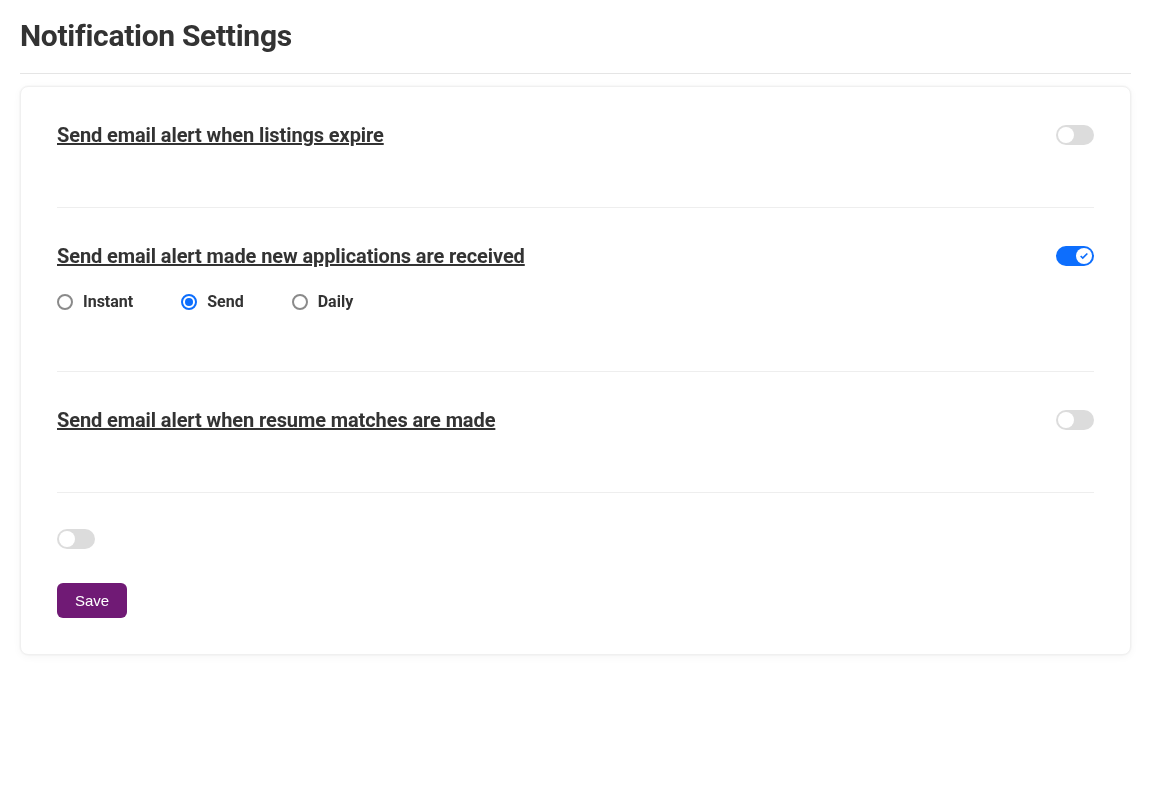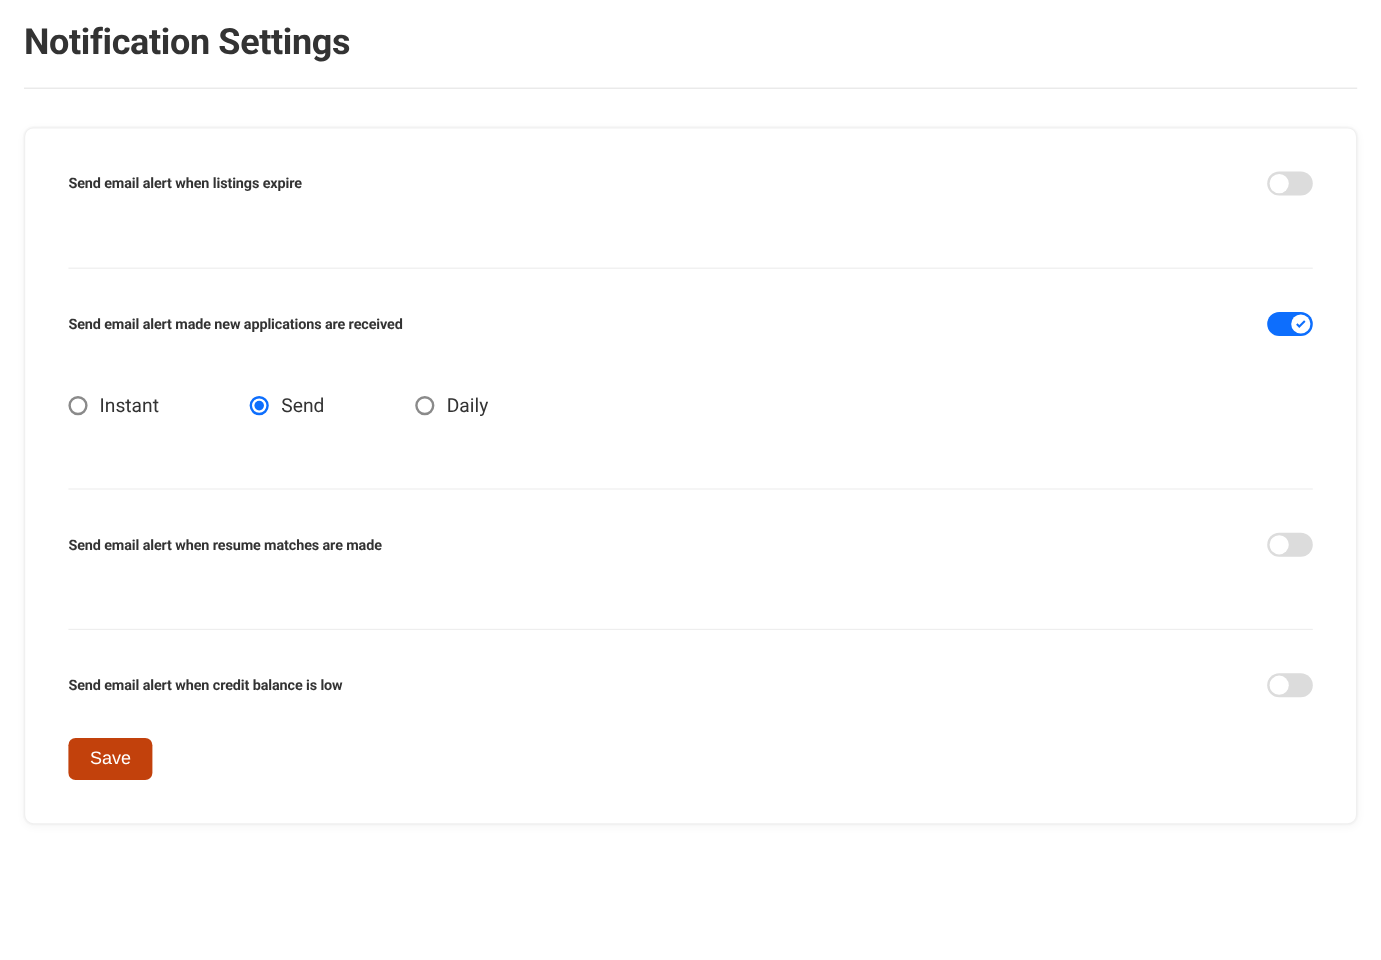--- a/index.html
+++ b/index.html
@@ -14,21 +14,21 @@
       width: 1151px;
       height: 800px;
       padding: 0 20px;
     }
     .page-title {
       font-size: 30px;
       font-weight: 700;
       color: #333;
       padding: 18px 0 20px 0;
       border-bottom: 1px solid #e5e5e5;
-      margin-bottom: 32px;
+      margin-bottom: 12px;
       letter-spacing: -0.3px;
     }
     .card {
       background: #fff;
       border-radius: 8px;
       box-shadow: 0 0 0 1px rgba(0,0,0,0.02), 0 2px 8px rgba(0,0,0,0.04);
       border: 1px solid #f0f0f0;
       padding: 36px 36px 36px 36px;
       margin: 0 0 20px 0;
     }
@@ -42,24 +42,25 @@
     }
     .setting-section + .setting-section {
       padding-top: 36px;
     }
     .setting-row {
       display: flex;
       justify-content: space-between;
       align-items: center;
     }
     .setting-label {
-      font-size: 12px;
+      font-size: 20px;
       font-weight: 700;
       color: #333;
       letter-spacing: -0.1px;
+      text-decoration: underline;
     }
     
     .toggle {
       position: relative;
       width: 38px;
       height: 20px;
       border-radius: 20px;
       background: #dcdcdc;
       cursor: pointer;
       flex-shrink: 0;
@@ -87,22 +88,23 @@
       display: block;
     }
     .toggle .knob svg {
       display: none;
       width: 10px;
       height: 10px;
     }
     
     .frequency-row {
       display: flex;
-      gap: 76px;
-      margin-top: 48px;
+      gap: 48px;
+      margin-top: 24px;
+      font-weight: bold;
     }
     .radio-option {
       display: flex;
       align-items: center;
       gap: 10px;
       cursor: pointer;
       font-size: 16px;
       color: #333;
     }
     .radio-circle {
@@ -123,21 +125,21 @@
       height: 8px;
       border-radius: 50%;
       background: #0d6efd;
       display: none;
     }
     .radio-option.selected .radio-dot {
       display: block;
     }
     .save-btn {
       margin-top: 10px;
-      background: #c2410c;
+      background: #701a75;
       color: #fff;
       border: none;
       border-radius: 6px;
       padding: 9px 18px;
       font-size: 15px;
       font-weight: 500;
       cursor: pointer;
     }
   </style>
 </head>
@@ -197,21 +199,20 @@
         <div class="knob">
           
         </div>
       </div>
     </div>
   </div>
 
   
   <div class="setting-section no-border">
     <div class="setting-row">
-      <div class="setting-label">Send email alert when credit balance is low</div>
       <div class="toggle">
         <div class="knob">
           
         </div>
       </div>
     </div>
   </div>
 
   <button class="save-btn">Save</button>
 

